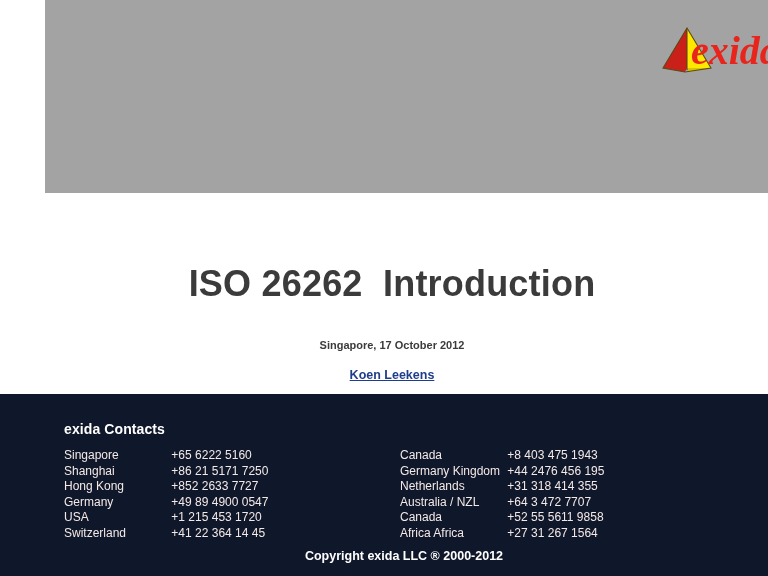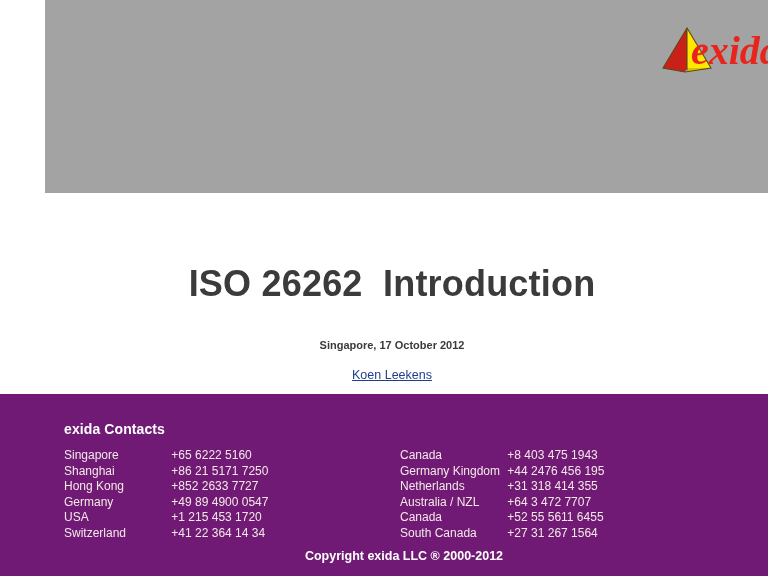--- a/index.html
+++ b/index.html
@@ -80,34 +80,34 @@
   }
   .presenter-wrap {
     position: absolute;
     left: 0;
     top: 172px;
     width: 768px;
     text-align: center;
   }
   .presenter {
     font-size: 12.5px;
-    font-weight: normal;
+    font-weight: bold;
     color: #1f3d8c;
     text-decoration: underline;
     cursor: pointer;
   }
 
   
   .contacts-band {
     position: absolute;
     left: 0;
     top: 394px;
     width: 768px;
     height: 182px;
-    background: #701a75;
+    background: #0f172a;
   }
   .contacts-heading {
     position: absolute;
     left: 64px;
     top: 27px;
     font-size: 14px;
     font-weight: bold;
     color: #ffffff;
     letter-spacing: 0.1px;
   }
@@ -210,21 +210,21 @@
         <div class="contact-row">
           <span class="contact-country">Germany</span>
           <span class="contact-phone">+49 89 4900 0547</span>
         </div>
         <div class="contact-row">
           <span class="contact-country">USA</span>
           <span class="contact-phone">+1 215 453 1720</span>
         </div>
         <div class="contact-row">
           <span class="contact-country">Switzerland</span>
-          <span class="contact-phone">+41 22 364 14 34</span>
+          <span class="contact-phone">+41 22 364 14 45</span>
         </div>
       </div>
 
       <div class="contacts-col right">
         <div class="contact-row">
           <span class="contact-country">Canada</span>
           <span class="contact-phone">+8 403 475 1943</span>
         </div>
         <div class="contact-row">
           <span class="contact-country">Germany Kingdom</span>
@@ -233,24 +233,24 @@
         <div class="contact-row">
           <span class="contact-country">Netherlands</span>
           <span class="contact-phone">+31 318 414 355</span>
         </div>
         <div class="contact-row">
           <span class="contact-country">Australia / NZL</span>
           <span class="contact-phone">+64 3 472 7707</span>
         </div>
         <div class="contact-row">
           <span class="contact-country">Canada</span>
-          <span class="contact-phone">+52 55 5611 6455</span>
-        </div>
-        <div class="contact-row">
-          <span class="contact-country">South Canada</span>
+          <span class="contact-phone">+52 55 5611 9858</span>
+        </div>
+        <div class="contact-row">
+          <span class="contact-country">Africa Africa</span>
           <span class="contact-phone">+27 31 267 1564</span>
         </div>
       </div>
 
     </div>
 
     <div class="copyright">Copyright exida LLC ® 2000-2012</div>
   </div>
 
 </div>

